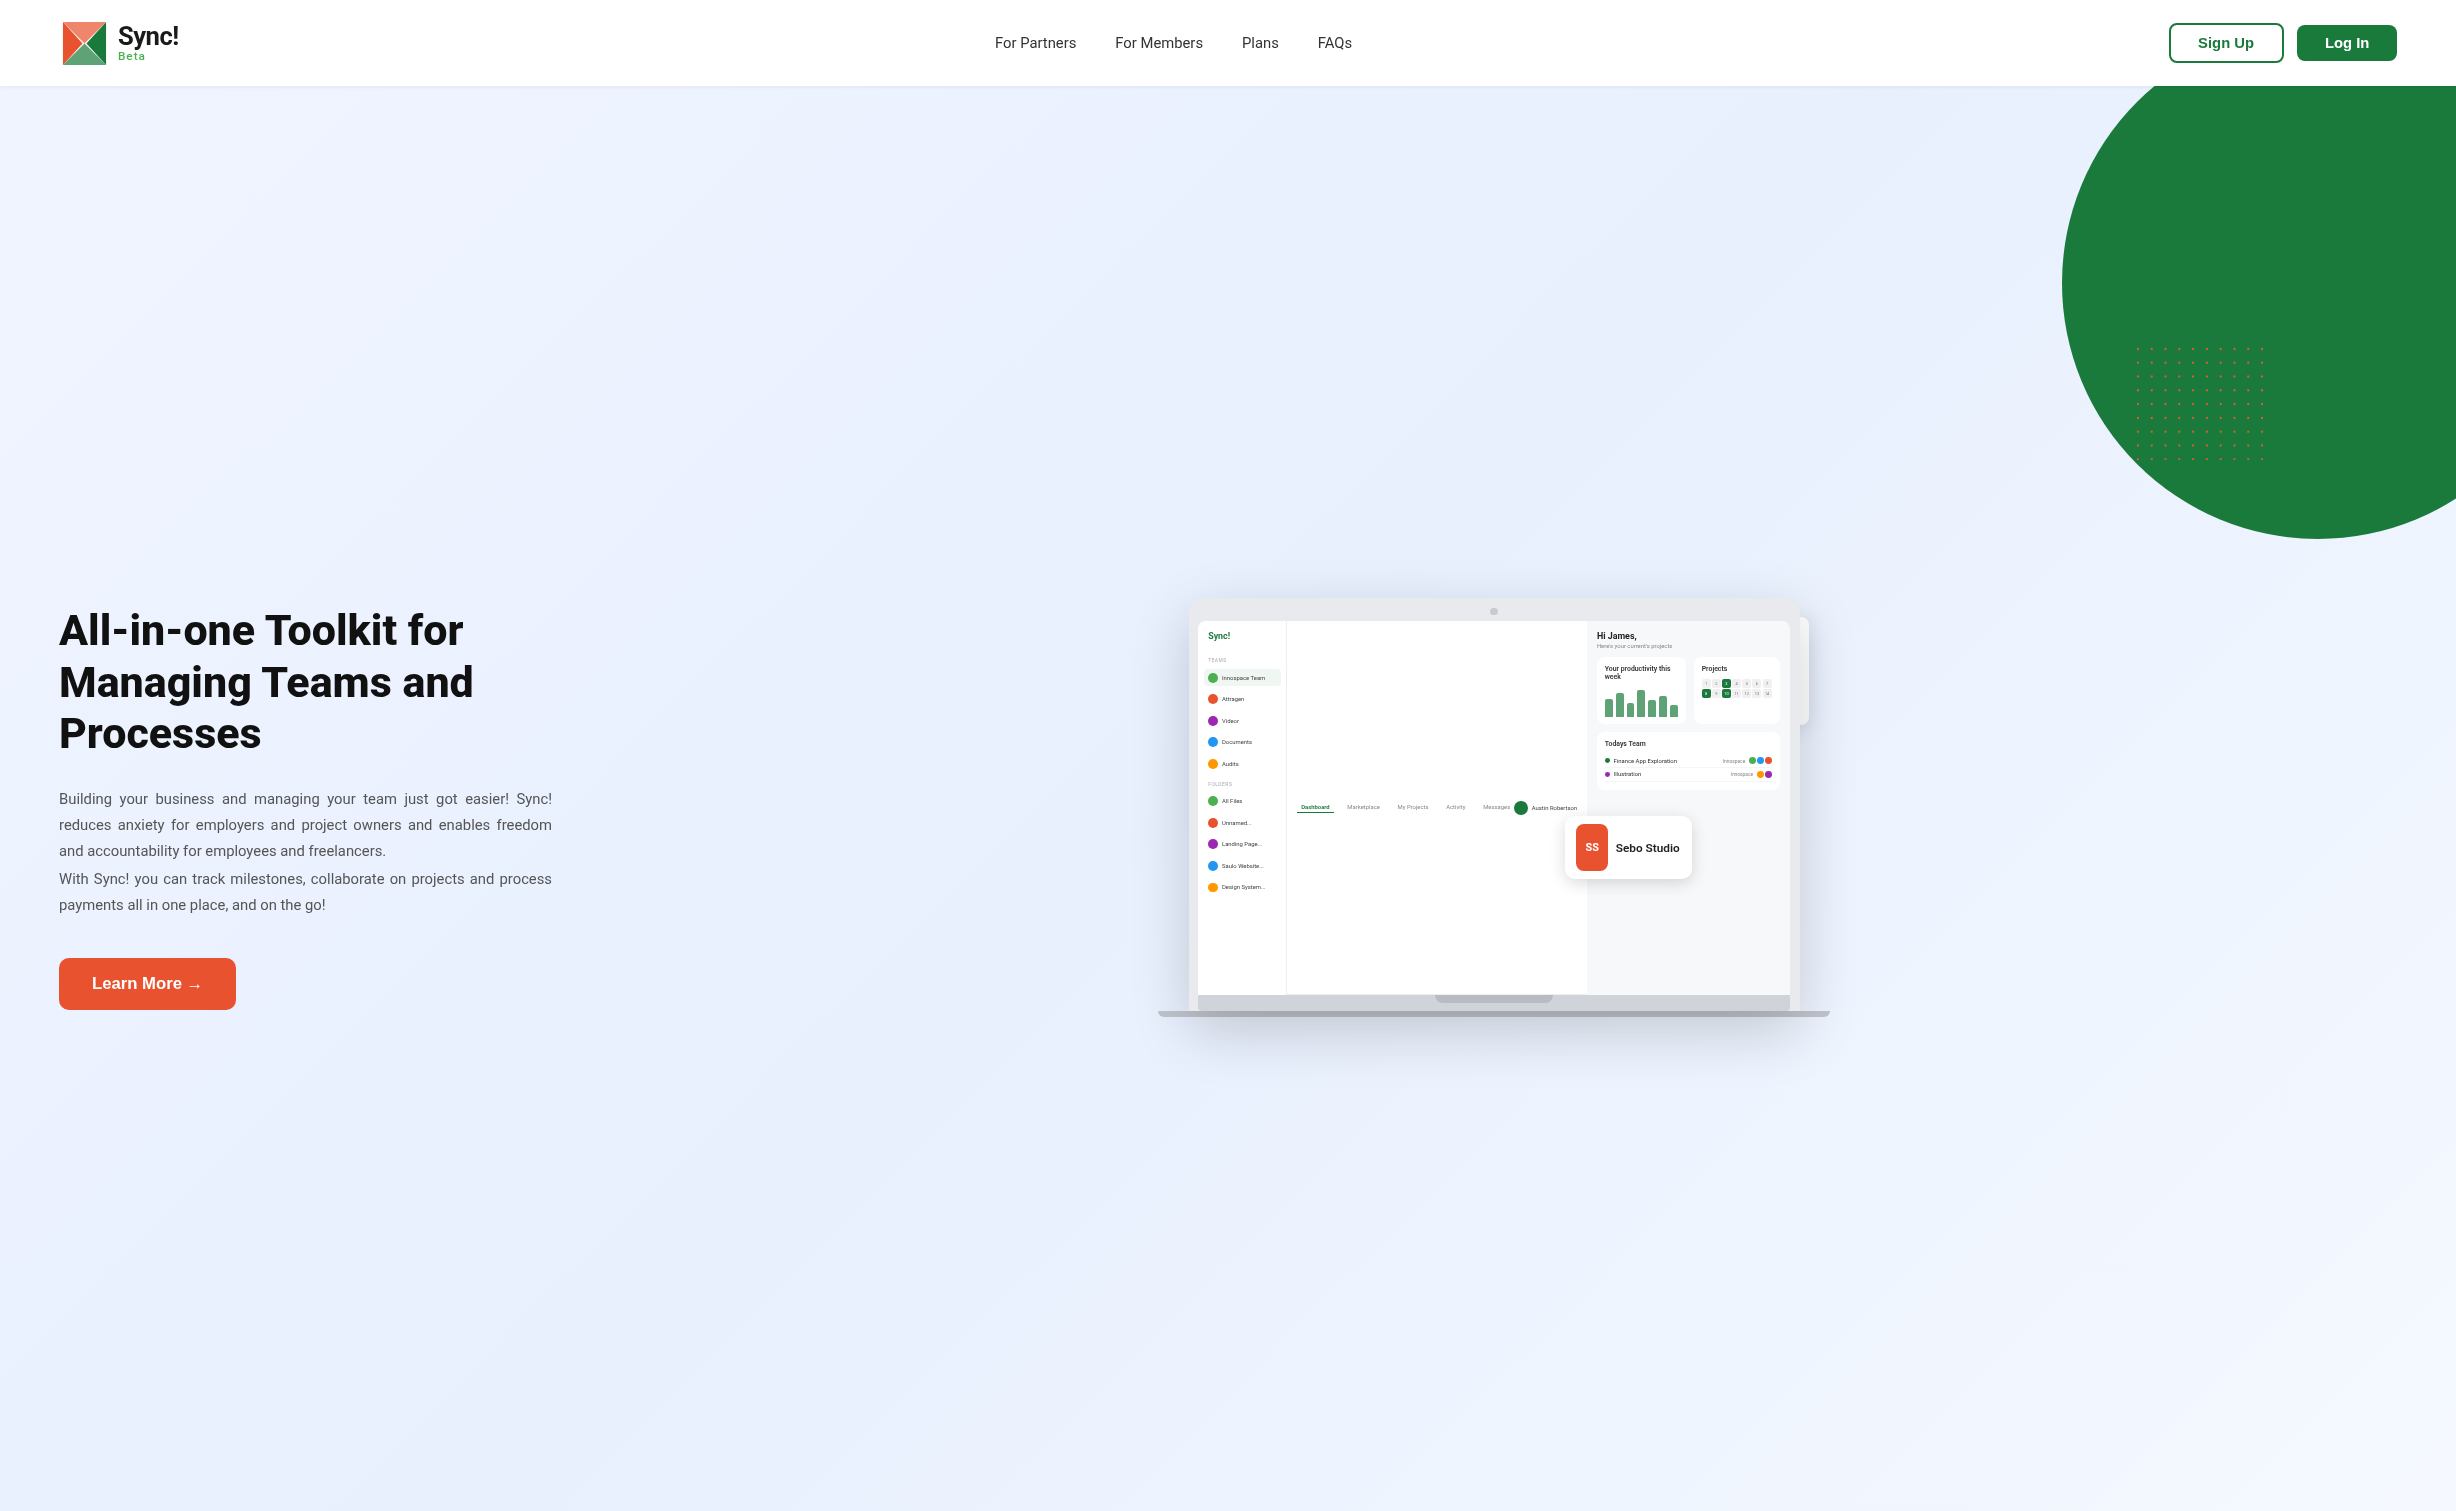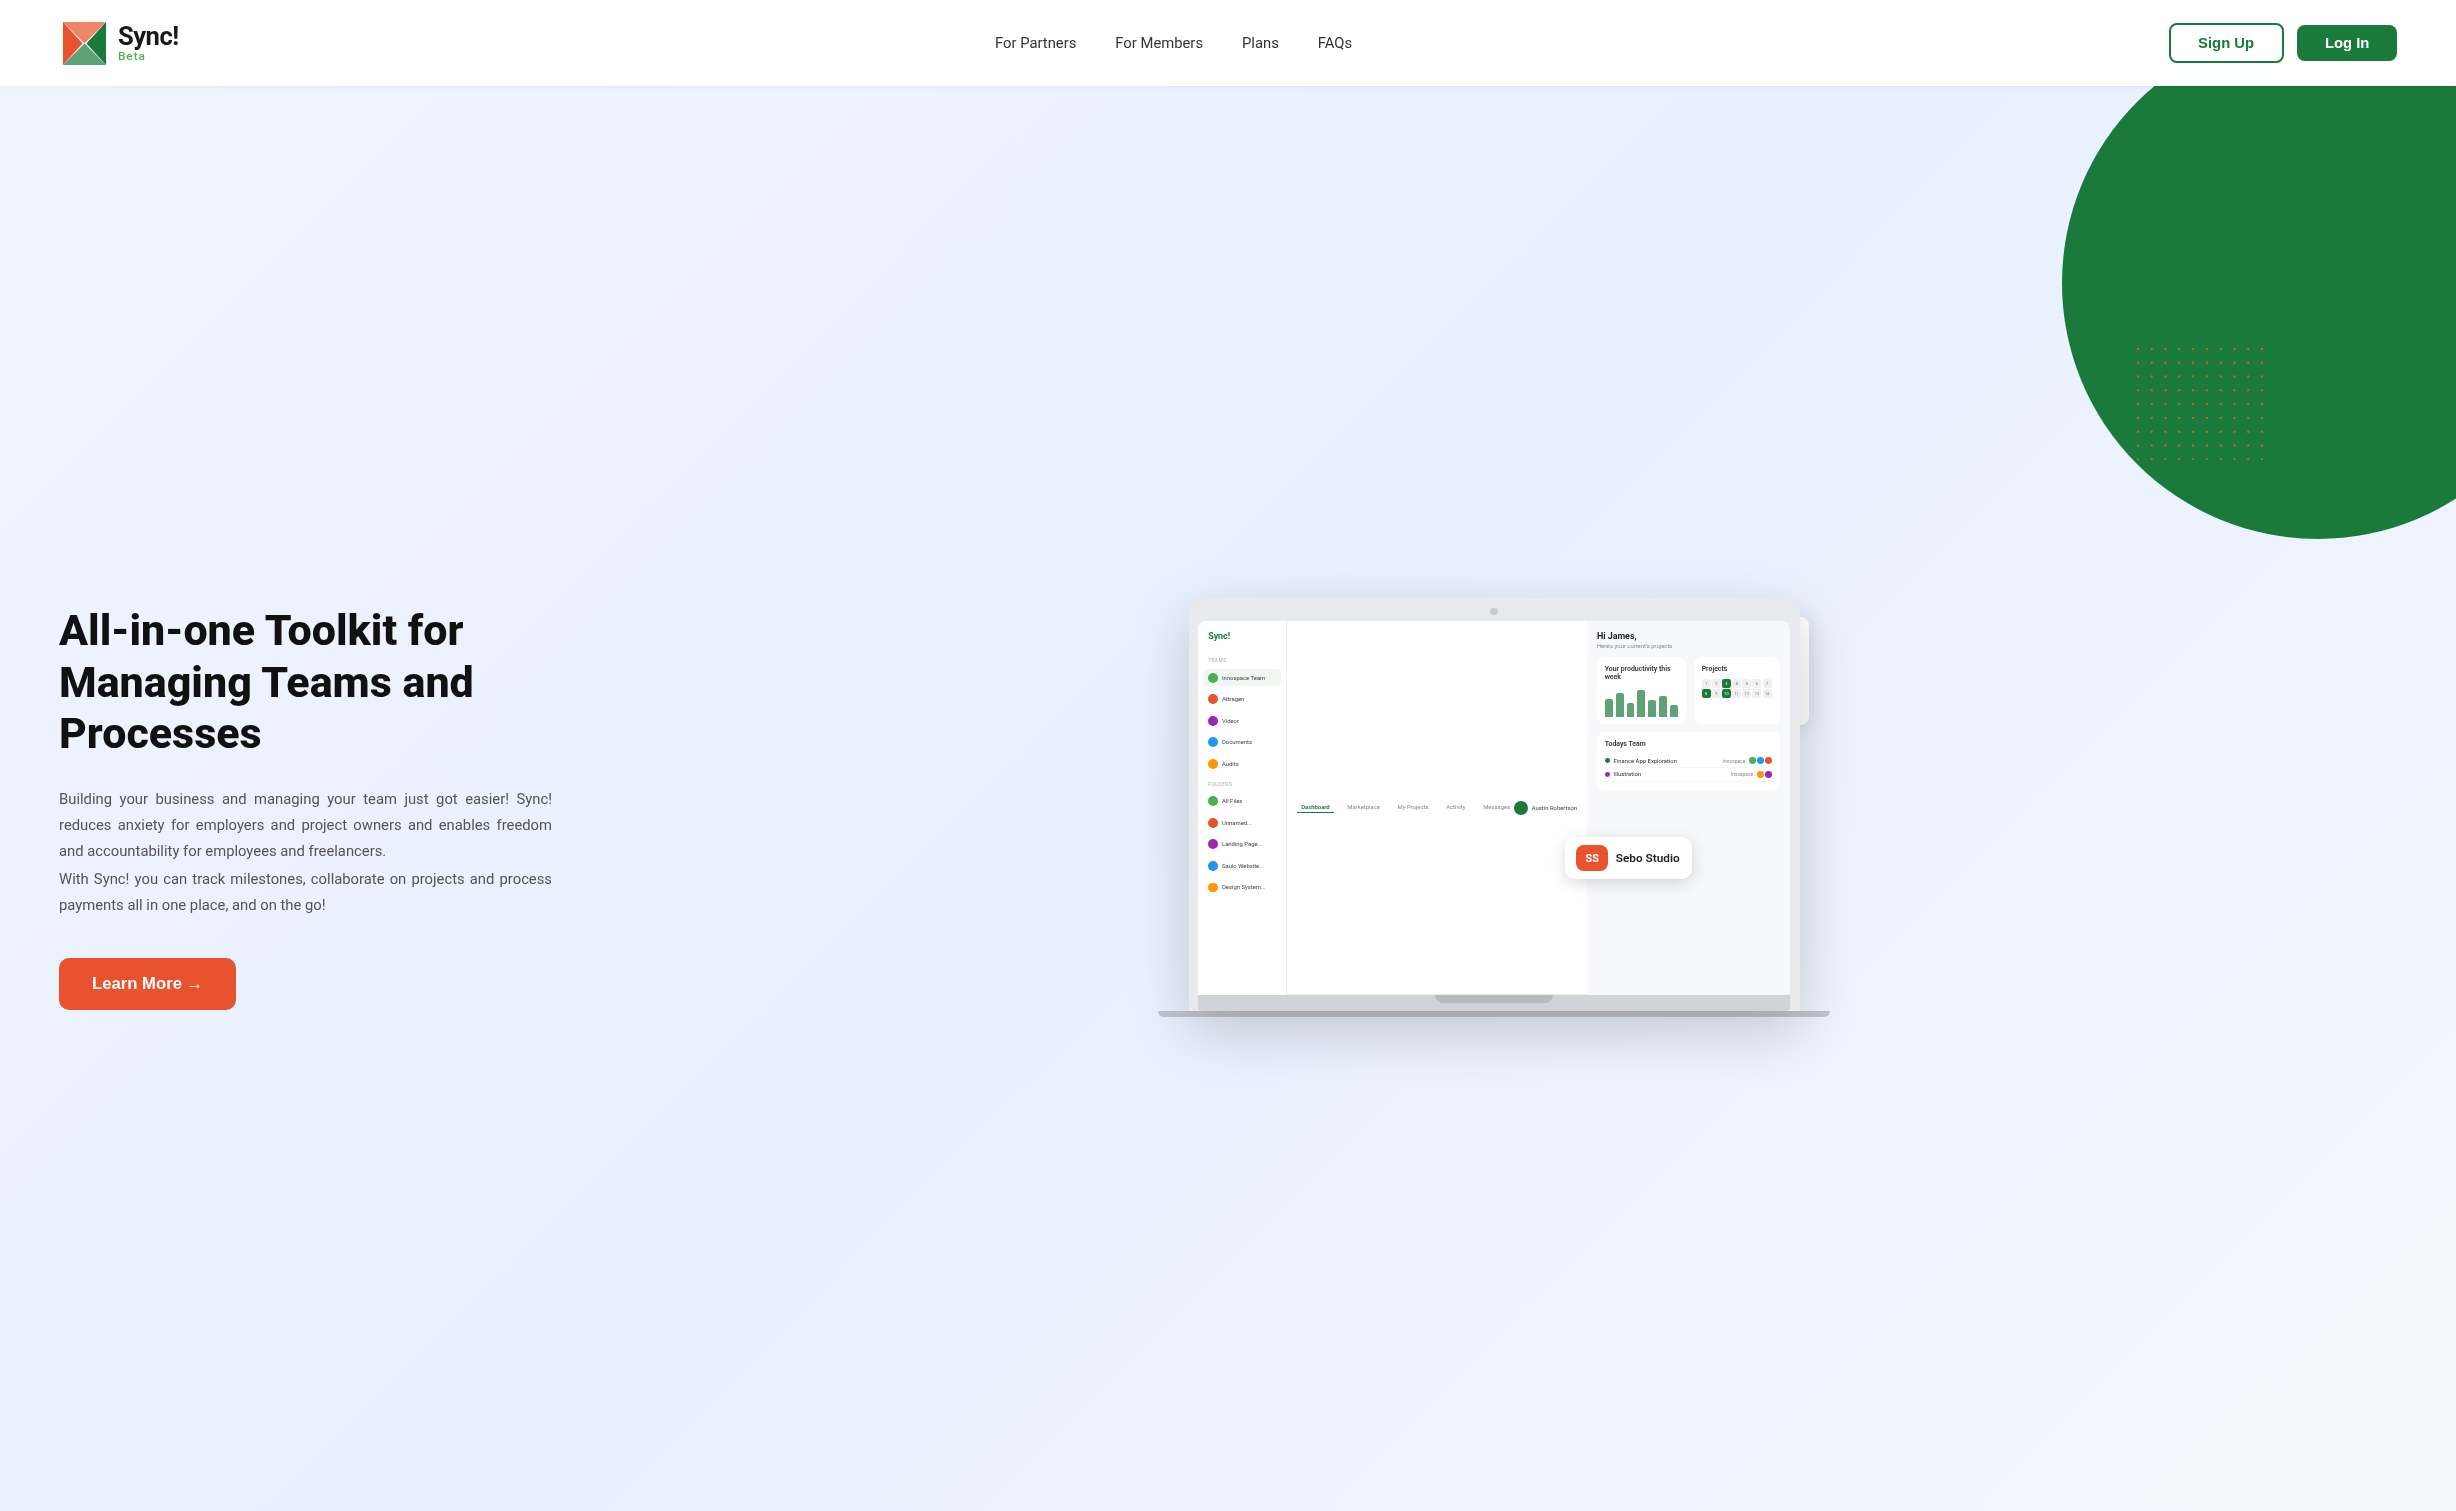--- a/index.html
+++ b/index.html
@@ -475,21 +475,21 @@
       border-radius: 9.9px;
       box-shadow: 0 3.9px 15.8px rgba(0,0,0,0.15);
       padding: 7.9px 11.8px;
       display: flex;
       align-items: center;
       gap: 7.9px;
       z-index: 10;
     }
     .sebo-initials {
       width: 31.5px;
-      height: 26px;
+      height: 47px;
       border-radius: 7.9px;
       background: #e8522e;
       display: flex;
       align-items: center;
       justify-content: center;
       font-size: 10.8px;
       font-weight: 700;
       color: white;
     }
     .sebo-name { font-size: 11.8px; font-weight: 600; color: #222; }

